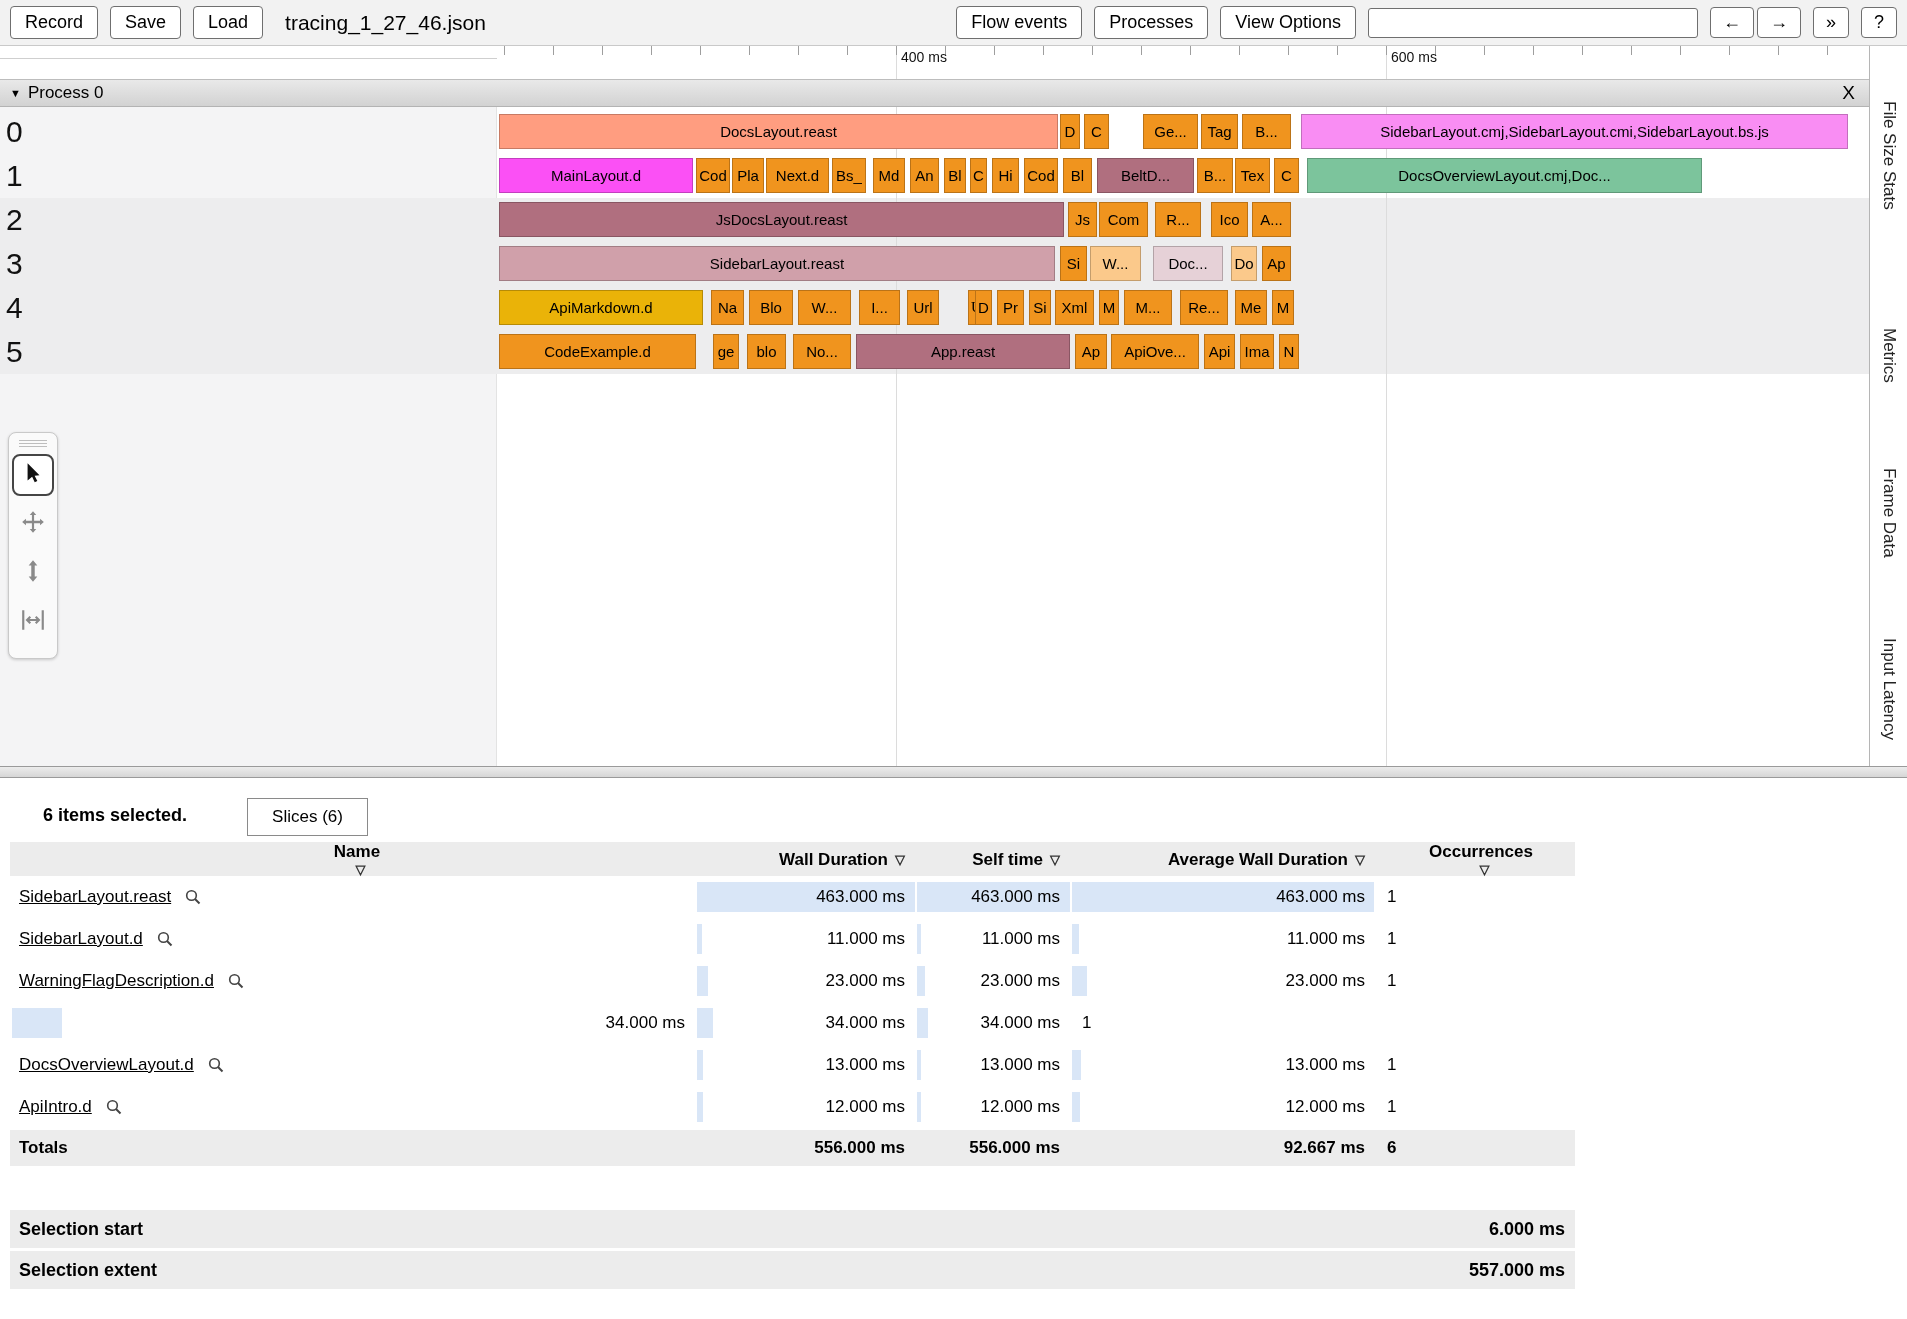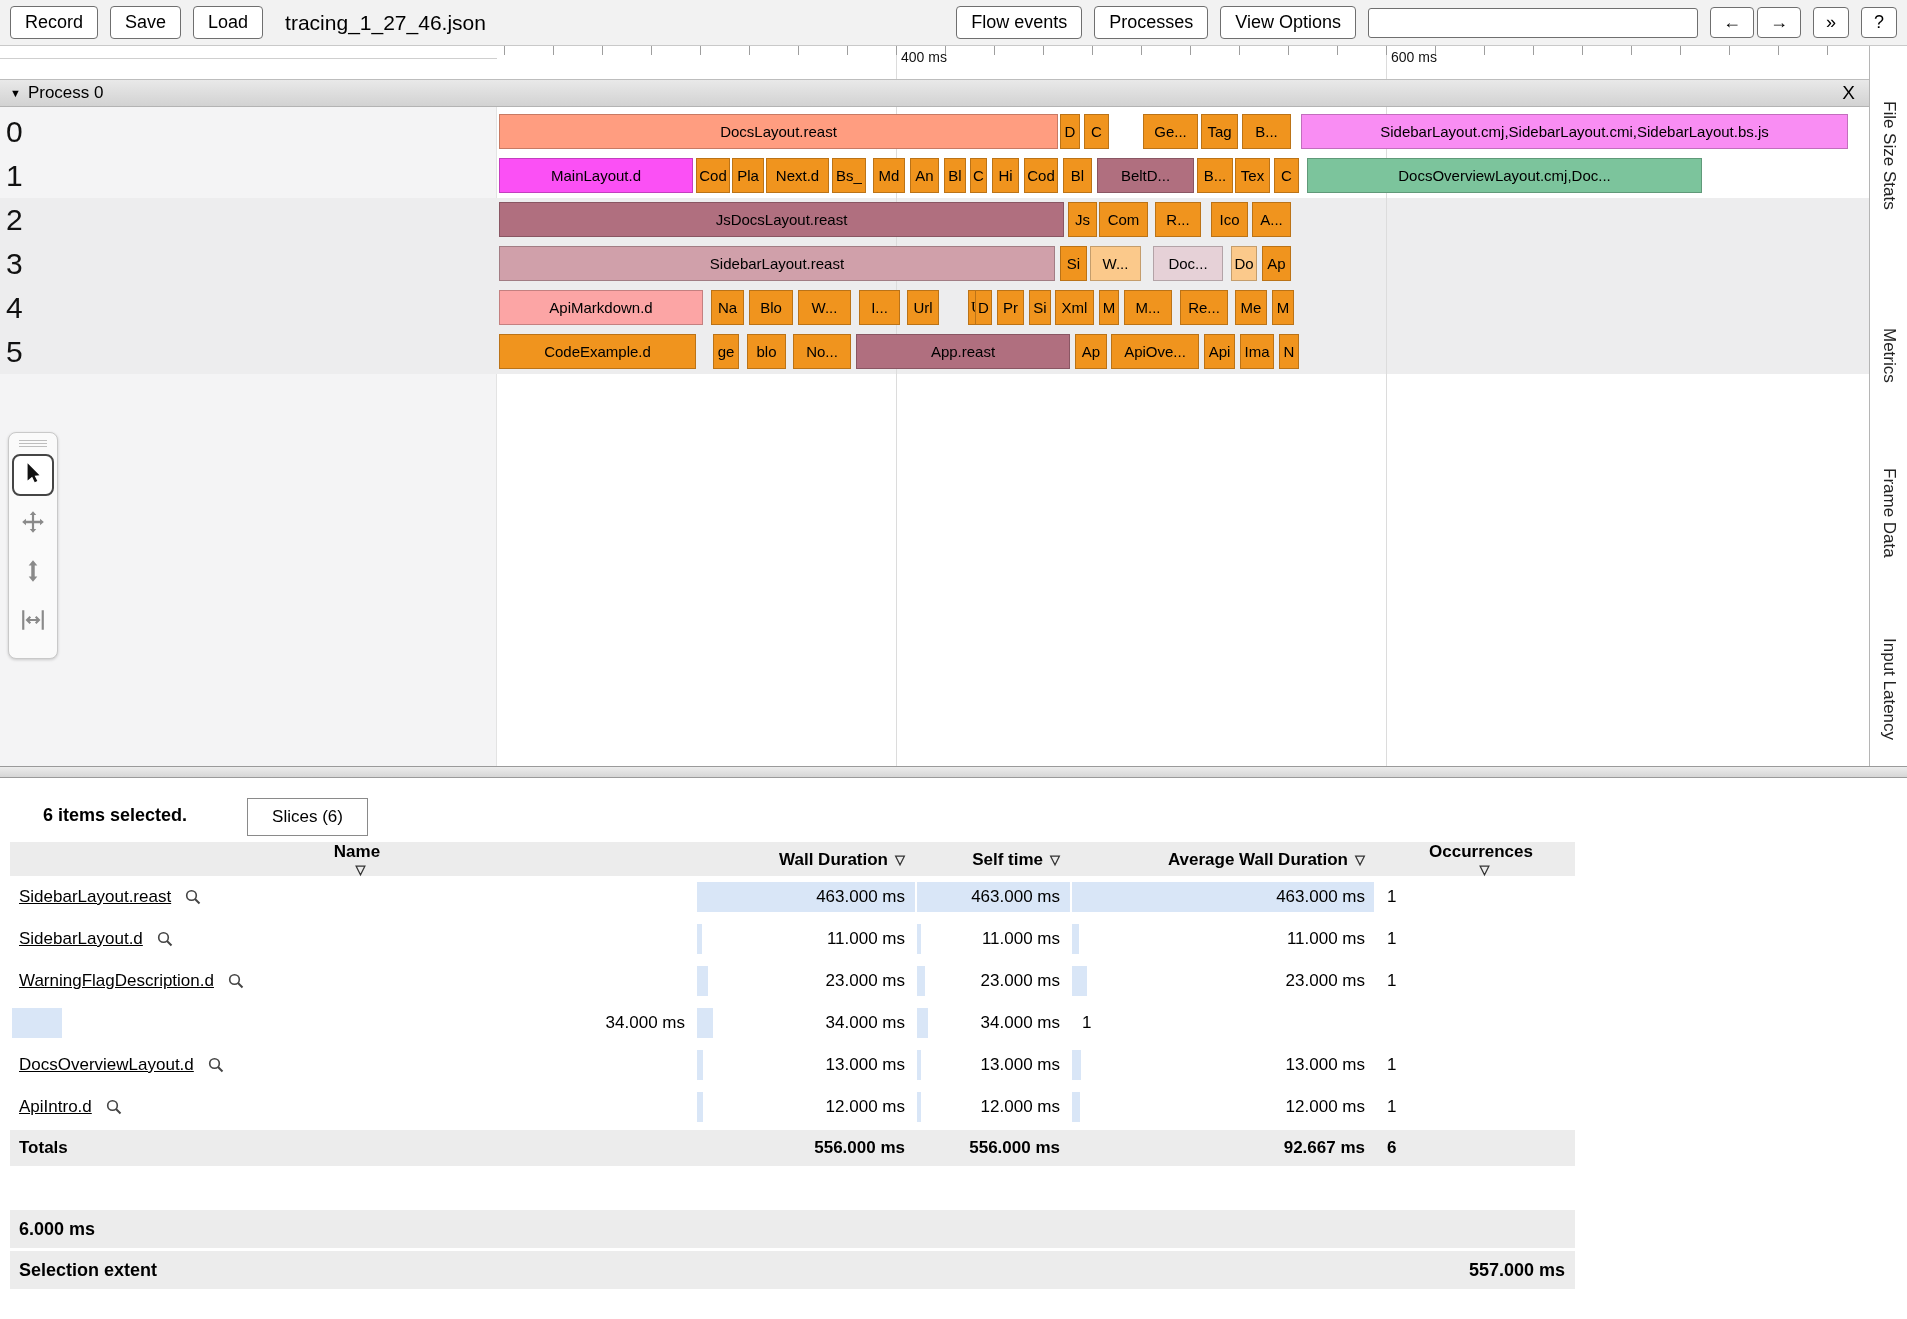--- a/index.html
+++ b/index.html
@@ -209,21 +209,21 @@
       <div class="slice" style="left: 1099px; width: 49px; top: 156px; background: rgb(240, 148, 30);">Com</div>
       <div class="slice" style="left: 1155px; width: 46px; top: 156px; background: rgb(240, 148, 30);">R...</div>
       <div class="slice" style="left: 1211px; width: 37px; top: 156px; background: rgb(240, 148, 30);">Ico</div>
       <div class="slice" style="left: 1252px; width: 39px; top: 156px; background: rgb(240, 148, 30);">A...</div>
       <div class="slice" style="left: 499px; width: 556px; top: 200px; background: rgb(208, 160, 170);">SidebarLayout.reast</div>
       <div class="slice" style="left: 1060px; width: 27px; top: 200px; background: rgb(240, 148, 30);">Si</div>
       <div class="slice" style="left: 1090px; width: 51px; top: 200px; background: rgb(251, 201, 139);">W...</div>
       <div class="slice" style="left: 1153px; width: 70px; top: 200px; background: rgb(230, 209, 215);">Doc...</div>
       <div class="slice" style="left: 1231px; width: 26px; top: 200px; background: rgb(251, 201, 139);">Do</div>
       <div class="slice" style="left: 1262px; width: 29px; top: 200px; background: rgb(240, 148, 30);">Ap</div>
-      <div class="slice" style="left: 499px; width: 204px; top: 244px; background: #fca5a5;">ApiMarkdown.d</div>
+      <div class="slice" style="left: 499px; width: 204px; top: 244px; background: #eab308;">ApiMarkdown.d</div>
       <div class="slice" style="left: 711px; width: 33px; top: 244px; background: rgb(240, 148, 30);">Na</div>
       <div class="slice" style="left: 749px; width: 44px; top: 244px; background: rgb(240, 148, 30);">Blo</div>
       <div class="slice" style="left: 798px; width: 53px; top: 244px; background: rgb(240, 148, 30);">W...</div>
       <div class="slice" style="left: 859px; width: 41px; top: 244px; background: rgb(240, 148, 30);">I...</div>
       <div class="slice" style="left: 907px; width: 32px; top: 244px; background: rgb(240, 148, 30);">Url</div>
       <div class="slice" style="left: 968px; width: 18px; top: 244px; background: rgb(240, 148, 30); font-family: Liberation Serif, serif;">Ut</div>
       <div class="slice" style="left: 975px; width: 17px; top: 244px; background: rgb(240, 148, 30);">D</div>
       <div class="slice" style="left: 997px; width: 27px; top: 244px; background: rgb(240, 148, 30);">Pr</div>
       <div class="slice" style="left: 1029px; width: 22px; top: 244px; background: rgb(240, 148, 30);">Si</div>
       <div class="slice" style="left: 1055px; width: 39px; top: 244px; background: rgb(240, 148, 30);">Xml</div>
@@ -464,20 +464,21 @@
         </div>
         <div class="cell-num">
           <span class="val">92.667 ms</span>
         </div>
         <div class="cell-occ">6</div>
       </div>
     </div>
 
   <div id="selinfo">
       <div class="selrow">
+        <span>Selection start</span>
         <span>6.000 ms</span>
       </div>
       <div class="selrow">
         <span>Selection extent</span>
         <span>557.000 ms</span>
       </div>
     </div>
 </div>
 
 </body></html>

